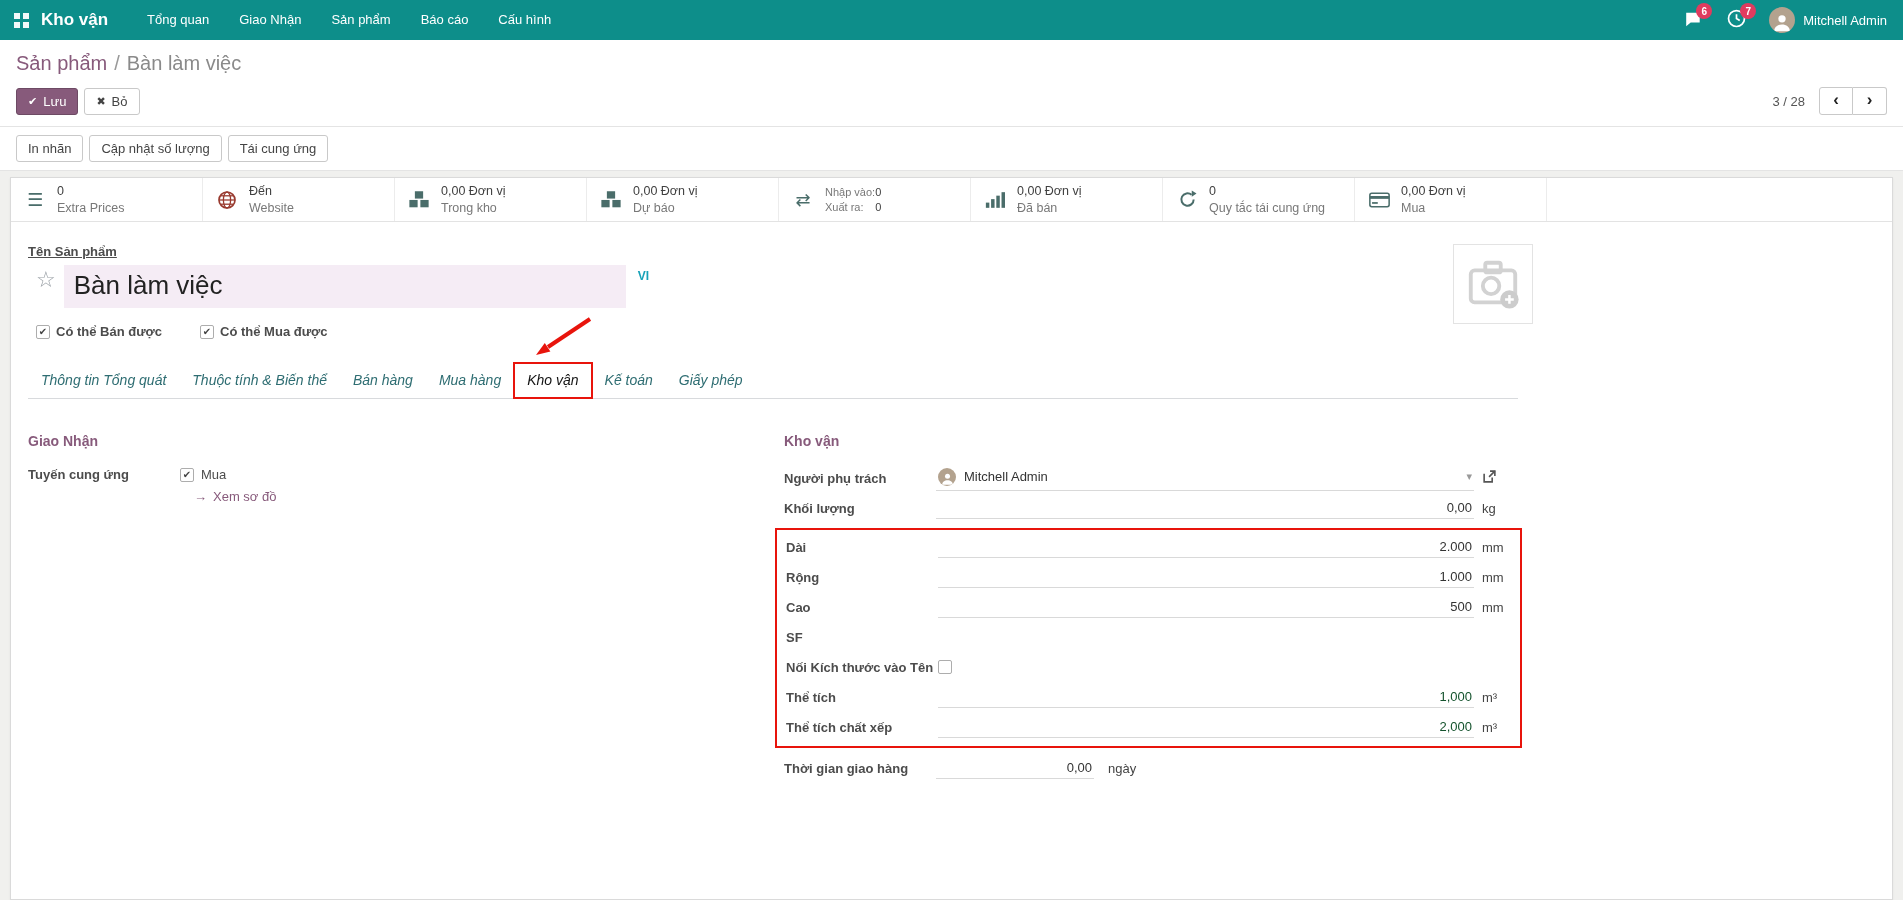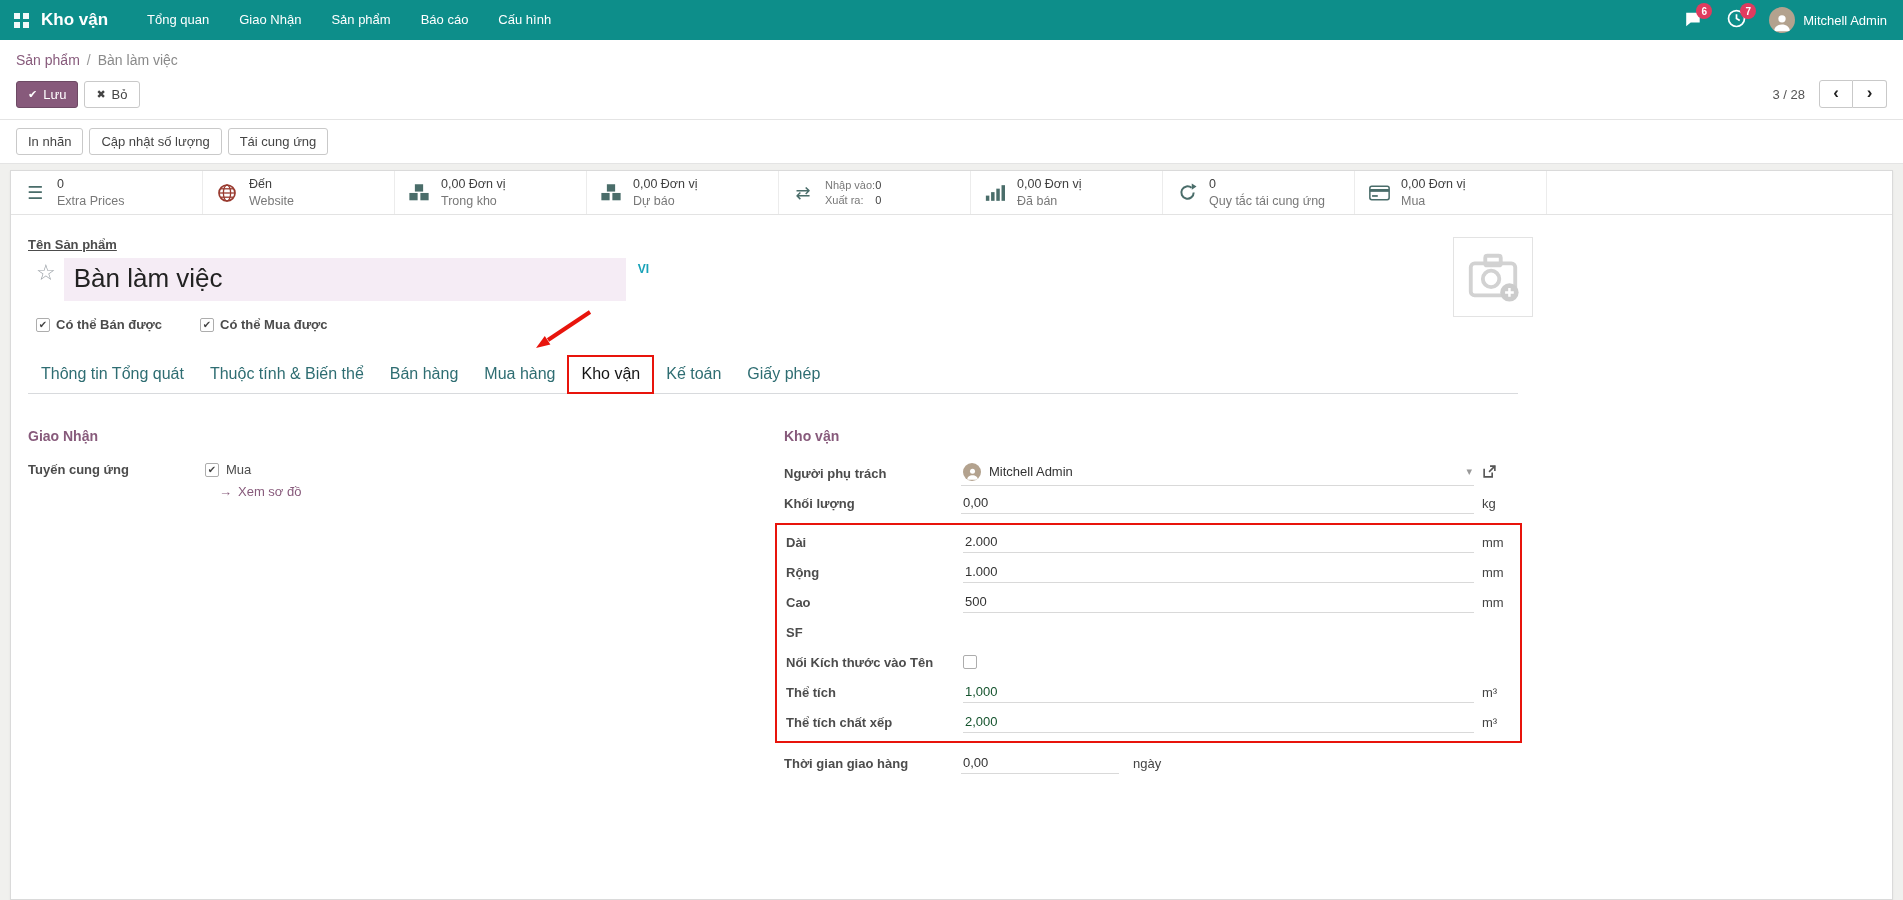--- a/index.html
+++ b/index.html
@@ -19,21 +19,21 @@
   .nav-menu { display:flex; height:40px; }
   .nav-item { padding:12px 15px; font-size:13px; color:#fff; cursor:pointer; white-space:nowrap; }
   .nav-right { margin-left:auto; display:flex; align-items:center; gap:22px; }
   .systray-icon { position:relative; width:22px; height:20px; cursor:pointer; display:flex; align-items:center; justify-content:center; }
   .badge { position:absolute; top:-7px; right:-9px; min-width:16px; height:16px; border-radius:8px; background:#e03b5f; color:#fff; font-size:10px; font-weight:bold; display:flex; align-items:center; justify-content:center; padding:0 4px; }
   .user { display:flex; align-items:center; gap:8px; cursor:pointer; font-size:13px; white-space:nowrap; }
   .avatar { width:26px; height:26px; border-radius:50%; background:#b3a28e; overflow:hidden; display:flex; align-items:flex-end; justify-content:center; flex:none; }
   .avatar-xs { width:18px; height:18px; }
 
   
-  .breadcrumb-row { padding:12px 16px 2px; font-size:14px; background:#fff; }
+  .breadcrumb-row { padding:12px 16px 2px; font-size:20px; background:#fff; }
   .bc-link { color:#875a7b; cursor:pointer; }
   .bc-sep { color:#999; margin:0 7px; }
   .bc-current { color:#8a8a8a; }
   .actions-row { display:flex; align-items:center; justify-content:space-between; padding:10px 16px 11px; background:#fff; }
   .left-actions { display:flex; gap:6px; }
   .btn { font-size:13px; padding:5px 11px; border-radius:3px; border:1px solid #c9c9c9; background:#fff; color:#444; cursor:pointer; display:inline-flex; align-items:center; gap:6px; font-family:inherit; }
   .btn-primary { background:#875a7b; border-color:#6d4a64; color:#fff; }
   .btn .ico { font-size:11px; }
   .pager { display:flex; align-items:center; gap:14px; }
   .pager-count { color:#555; }
@@ -64,33 +64,33 @@
   .star-icon { font-size:22px; color:#9aa0a6; margin:4px 8px 0 0; cursor:pointer; line-height:1; }
   .name-input { width:562px; background:#f5ecf5; border:none; outline:none; font-size:26px; padding:5px 10px 7px; color:#222; font-family:inherit; }
   .lang-badge { font-size:12px; color:#17a2b8; margin:4px 0 0 12px; cursor:pointer; font-weight:bold; }
   .check-row { display:flex; gap:38px; margin:16px 0 0 8px; align-items:center; }
   .check-item { display:inline-flex; align-items:center; gap:6px; font-weight:bold; color:#4c4c4c; cursor:pointer; }
   .cb { width:14px; height:14px; border:1px solid #adadad; border-radius:2px; background:#fff; display:inline-flex; align-items:center; justify-content:center; flex:none; cursor:pointer; }
   .cb.checked::after { content:"✔"; font-size:10px; color:#444; line-height:1; }
   .img-placeholder { position:absolute; top:22px; right:-15px; width:80px; height:80px; border:1px solid #e3e3e3; background:#fff; display:flex; align-items:center; justify-content:center; cursor:pointer; }
 
   .tabs { display:flex; margin-top:24px; border-bottom:1px solid #d8dadd; position:relative; }
-  .tab { padding:9px 13px 10px; font-size:16px; color:#2e6d72; cursor:pointer; white-space:nowrap; }
+  .tab { padding:9px 13px 10px; font-size:14px; color:#2e6d72; cursor:pointer; white-space:nowrap;font-style:italic; }
   .tab.active { color:#141414; outline:2px solid #e8140c; outline-offset:-1px; }
   .annot-arrow { position:absolute; left:500px; top:-50px; pointer-events:none; }
 
   .tab-content { display:flex; margin-top:22px; padding-bottom:30px; }
   .col-left { width:756px; flex:none; padding-right:40px; }
   .col-right { flex:1; min-width:0; }
   .group-title { color:#875a7b; font-weight:bold; font-size:14px; margin:12px 0 14px; }
-  .o-row { display:flex; align-items:center; min-height:30px;gap:25px; }
+  .o-row { display:flex; align-items:center; min-height:30px; }
   .o-row.top { align-items:flex-start; padding-top:4px; }
   .o-label { flex:none; width:152px; font-weight:bold; color:#4c4c4c; }
   .o-field { flex:1; display:flex; align-items:center; min-width:0; }
-  .o-input { flex:1; min-width:0; border:none; outline:none; border-bottom:1px solid #d9d9d9; background:transparent; font-size:13px; color:#333; padding:3px 2px; font-family:inherit; }
+  .o-input { flex:1; min-width:0; border:none; outline:none; border-bottom:1px solid #d9d9d9; background:transparent; font-size:13px; color:#333; padding:3px 2px; font-family:inherit;text-align:right; }
   .o-input.muted { color:#14532d; }
   .o-input.short { flex:none; width:158px; }
   .o-unit { flex:none; width:44px; padding-left:8px; color:#444; }
   .o-unit-inline { padding-left:14px; color:#444; }
   .o-m2o { flex:1; display:flex; align-items:center; gap:8px; border-bottom:1px solid #d9d9d9; padding:2px 2px 4px; cursor:pointer; min-width:0; }
   .m2o-text { color:#333; }
   .caret { margin-left:auto; color:#999; font-size:11px; }
   .ext-btn { cursor:pointer; display:inline-flex; }
   .routes-widget { display:flex; flex-direction:column; gap:7px; }
   .route-item { display:inline-flex; align-items:center; gap:7px; color:#4c4c4c; cursor:pointer; }

